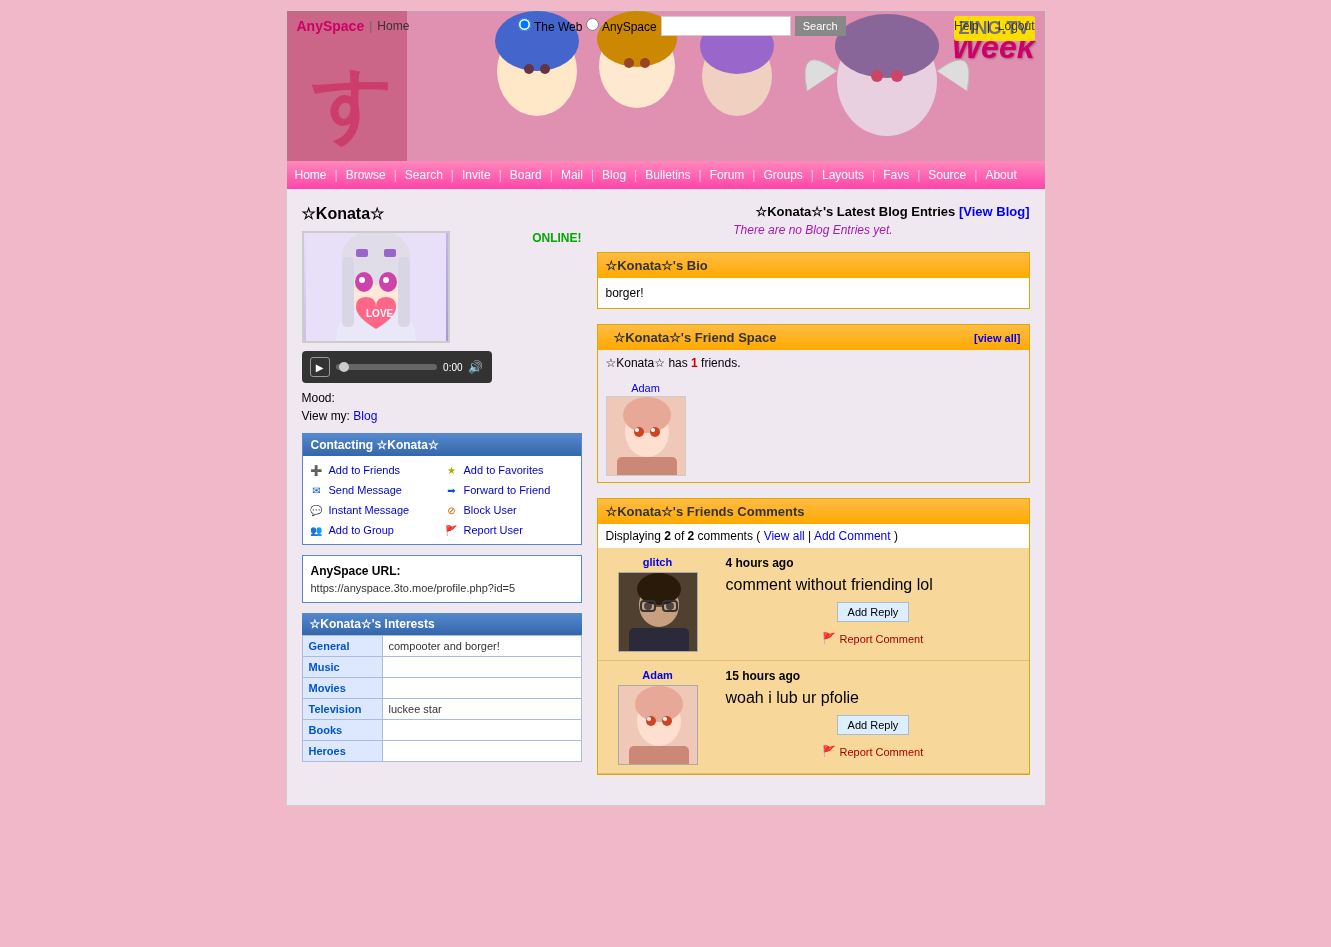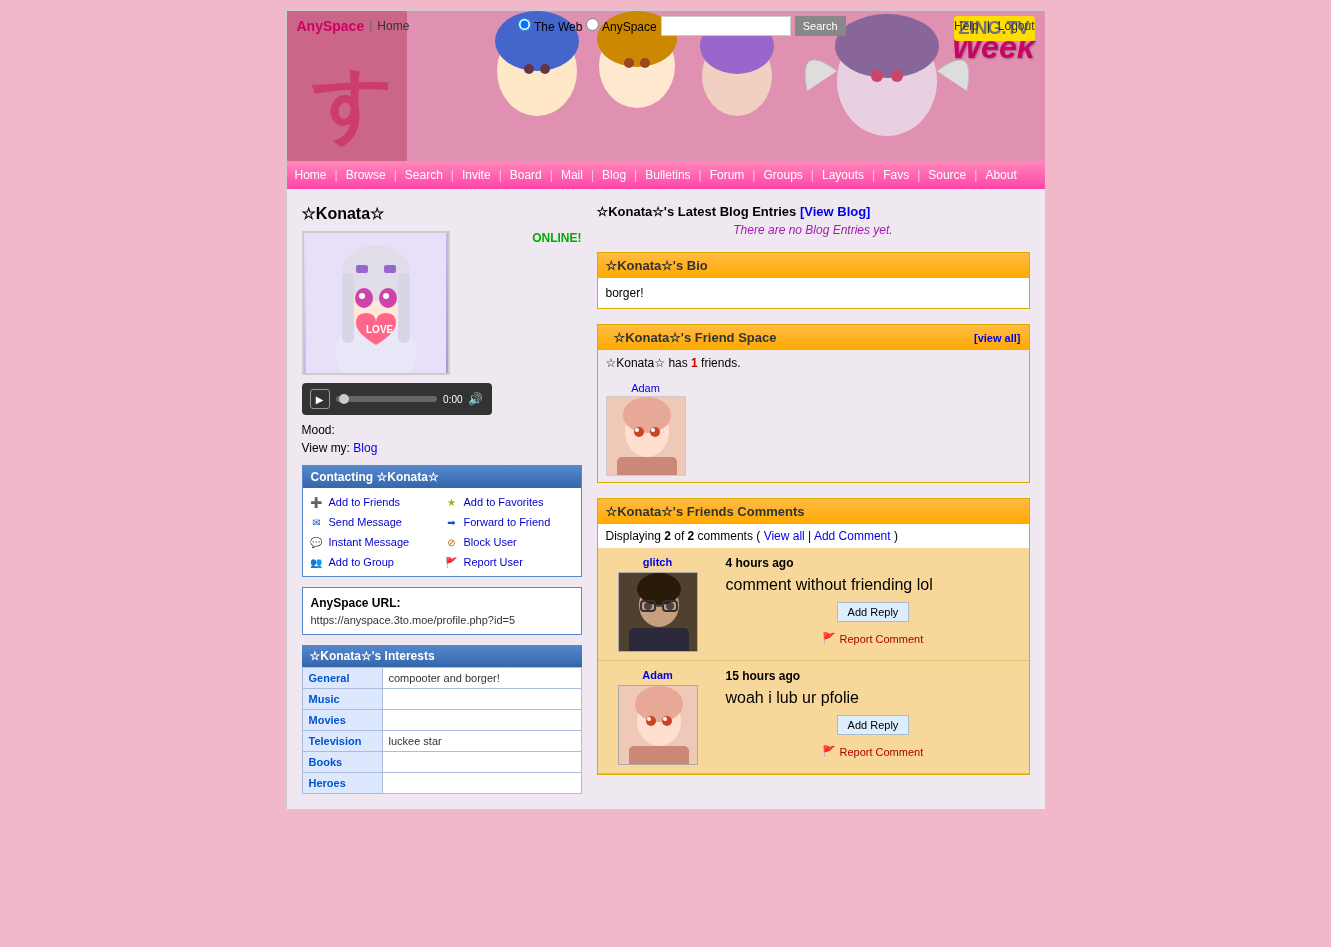--- a/index.html
+++ b/index.html
@@ -114,21 +114,21 @@
       font-weight: bold;
       color: #000;
       margin-bottom: 8px;
     }
     #profile-pic-area {
       position: relative;
       margin-bottom: 8px;
     }
     #profile-pic {
       width: 148px;
-      height: 144px;
+      height: 112px;
       background: linear-gradient(135deg, #e8e0f8 0%, #c8b8e8 50%, #a898d8 100%);
       border: 2px solid #ccc;
       display: flex;
       align-items: center;
       justify-content: center;
       overflow: hidden;
       position: relative;
     }
     .anime-girl-svg {
       width: 140px;
@@ -290,20 +290,21 @@
     #right-col {
       flex: 1;
     }
     #blog-section {
       margin-bottom: 15px;
     }
     #blog-title {
       font-size: 13px;
       font-weight: bold;
       margin-bottom: 4px;
+      text-align: right;
     }
     #blog-title a {
       color: #0000ee;
       text-decoration: none;
     }
     #no-blog {
       font-style: italic;
       color: #a21caf;
       font-size: 12px;
       text-align: center;

